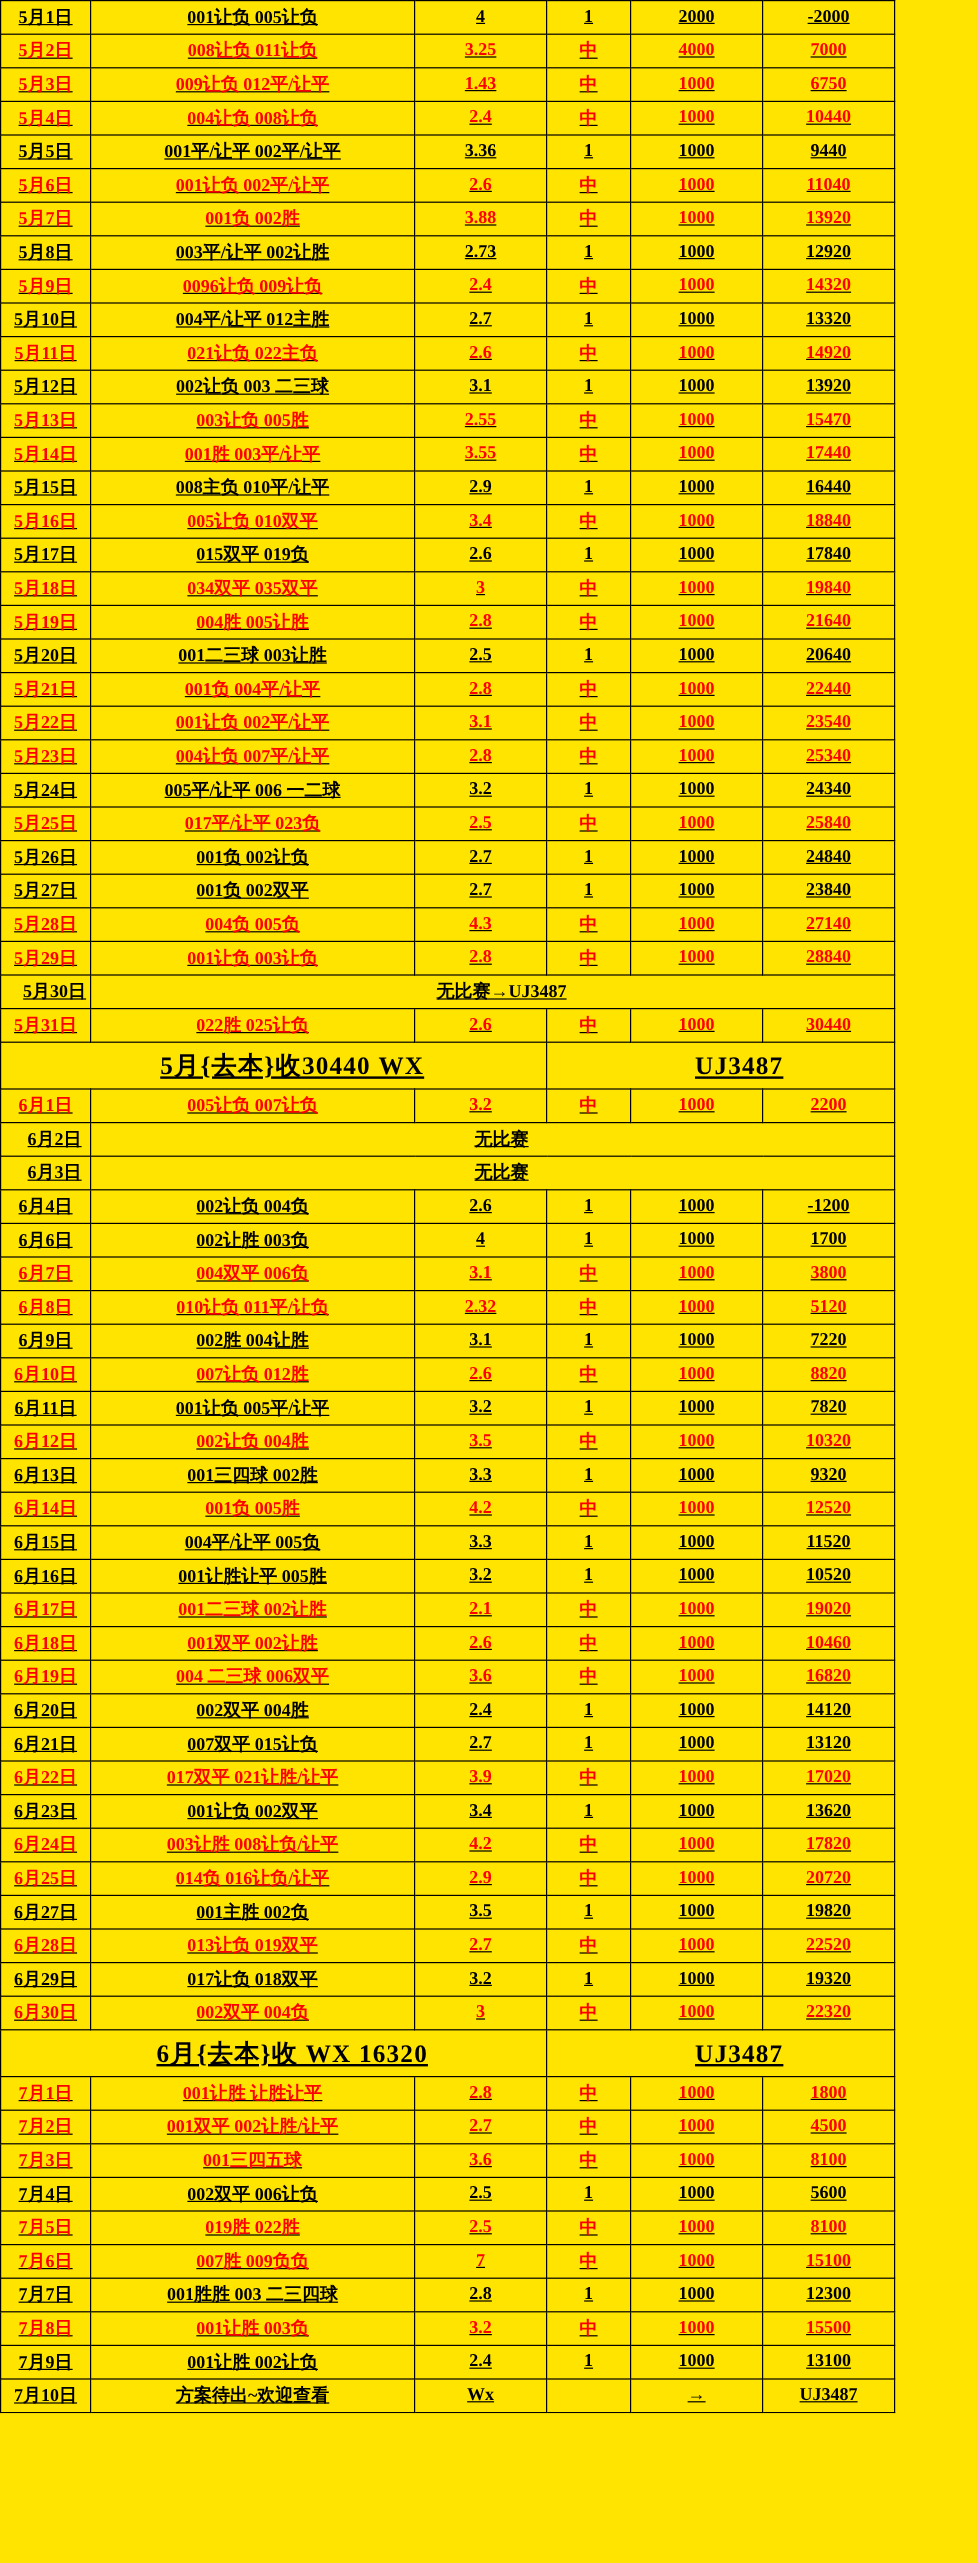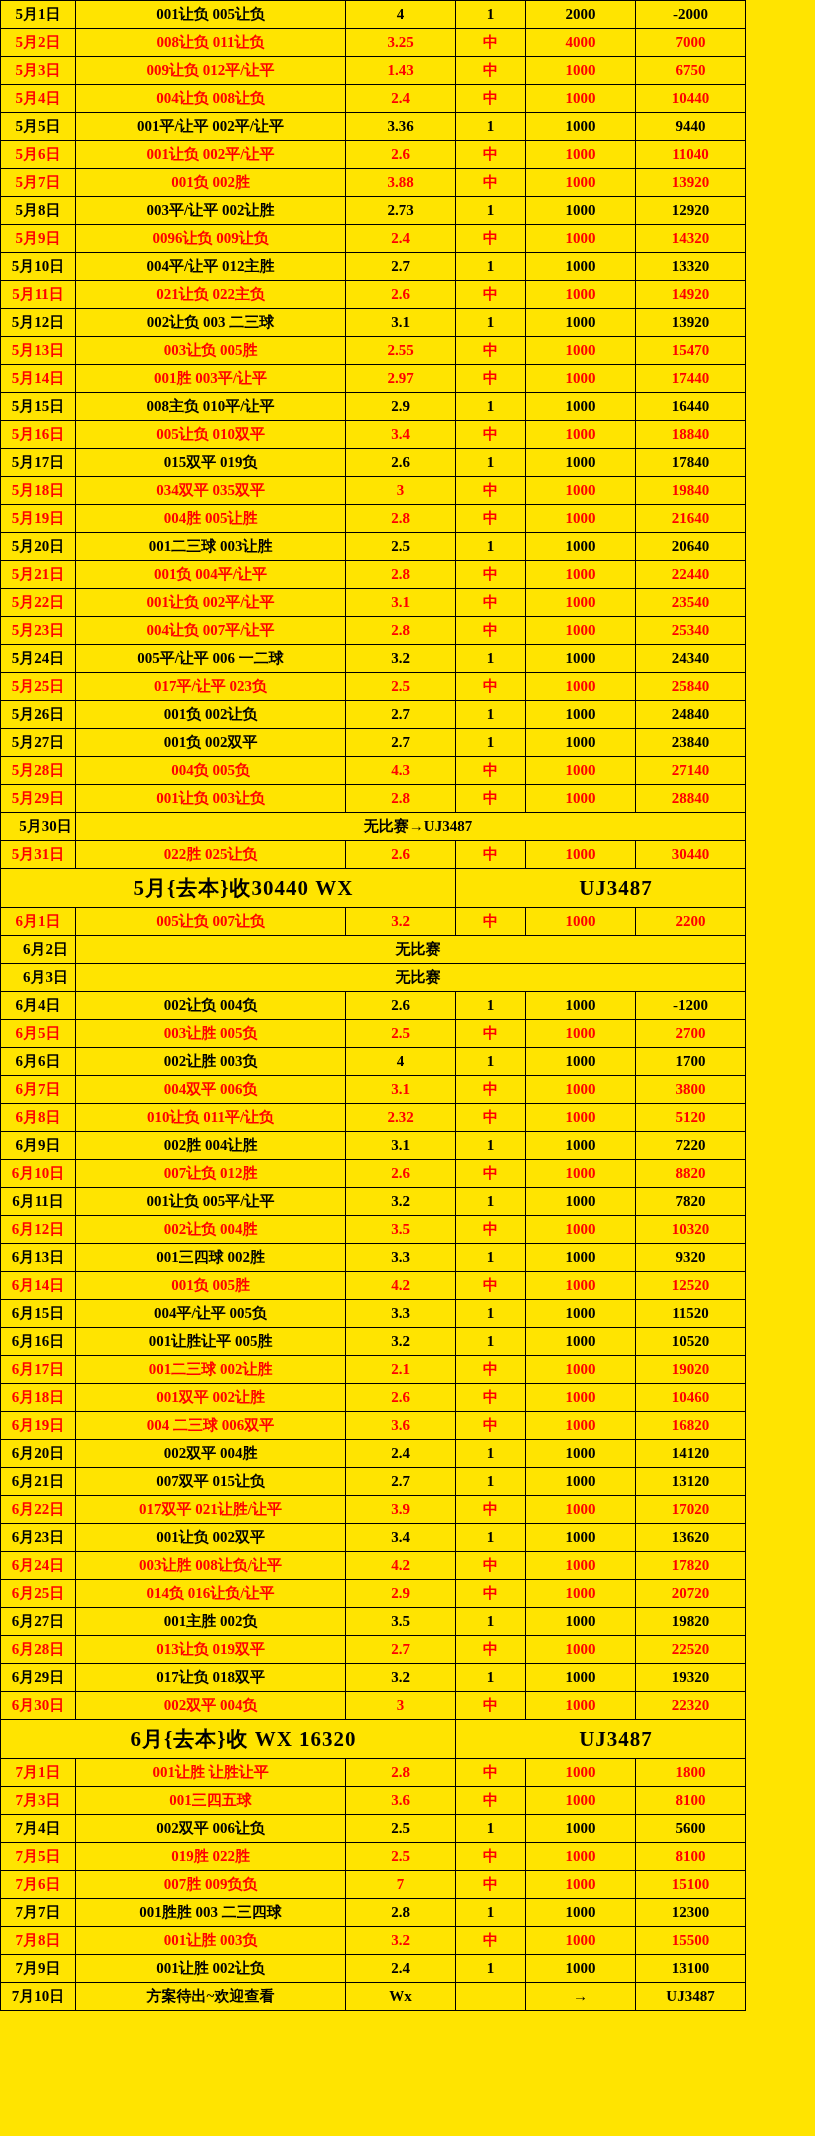--- a/index.html
+++ b/index.html
@@ -5,20 +5,21 @@
   html,body{margin:0;padding:0;}
   body{
     width:815px;
     background:#ffe400;
     font-family:"Liberation Serif", serif;
   }
   table{
     border-collapse:collapse;
     width:734px;
     table-layout:fixed;
+    text-decoration:underline;
   }
   td{
     border:1px solid #000;
     text-align:center;
     vertical-align:middle;
     height:25px;
     font-size:15px;
     font-weight:bold;
     background:#ffe400;
     white-space:nowrap;
@@ -157,21 +158,21 @@
         <td class="red">5月13日</td>
         <td class="red">003让负  005胜</td>
         <td class="red">2.55</td>
         <td class="red">中</td>
         <td class="red">1000</td>
         <td class="red">15470</td>
       </tr>
       <tr>
         <td class="red">5月14日</td>
         <td class="red">001胜  003平/让平</td>
-        <td class="red">2.97</td>
+        <td class="red">3.55</td>
         <td class="red">中</td>
         <td class="red">1000</td>
         <td class="red">17440</td>
       </tr>
       <tr>
         <td class="black">5月15日</td>
         <td class="black">008主负  010平/让平</td>
         <td class="black">2.9</td>
         <td class="black">1</td>
         <td class="black">1000</td>
@@ -323,28 +324,20 @@
       </tr>
       <tr>
         <td class="black">6月4日</td>
         <td class="black">002让负  004负</td>
         <td class="black">2.6</td>
         <td class="black">1</td>
         <td class="black">1000</td>
         <td class="black">-1200</td>
       </tr>
       <tr>
-        <td class="red">6月5日</td>
-        <td class="red">003让胜  005负</td>
-        <td class="red">2.5</td>
-        <td class="red">中</td>
-        <td class="red">1000</td>
-        <td class="red">2700</td>
-      </tr>
-      <tr>
         <td class="black">6月6日</td>
         <td class="black">002让胜  003负</td>
         <td class="black">4</td>
         <td class="black">1</td>
         <td class="black">1000</td>
         <td class="black">1700</td>
       </tr>
       <tr>
         <td class="red">6月7日</td>
         <td class="red">004双平  006负</td>
@@ -533,20 +526,28 @@
         <td class="black" colspan="3">6月{去本}收 WX 16320</td>
         <td class="black" colspan="3">UJ3487</td>
       </tr>
       <tr>
         <td class="red">7月1日</td>
         <td class="red">001让胜  让胜让平</td>
         <td class="red">2.8</td>
         <td class="red">中</td>
         <td class="red">1000</td>
         <td class="red">1800</td>
+      </tr>
+      <tr>
+        <td class="red">7月2日</td>
+        <td class="red">001双平  002让胜/让平</td>
+        <td class="red">2.7</td>
+        <td class="red">中</td>
+        <td class="red">1000</td>
+        <td class="red">4500</td>
       </tr>
       <tr>
         <td class="red">7月3日</td>
         <td class="red">001三四五球</td>
         <td class="red">3.6</td>
         <td class="red">中</td>
         <td class="red">1000</td>
         <td class="red">8100</td>
       </tr>
       <tr>

